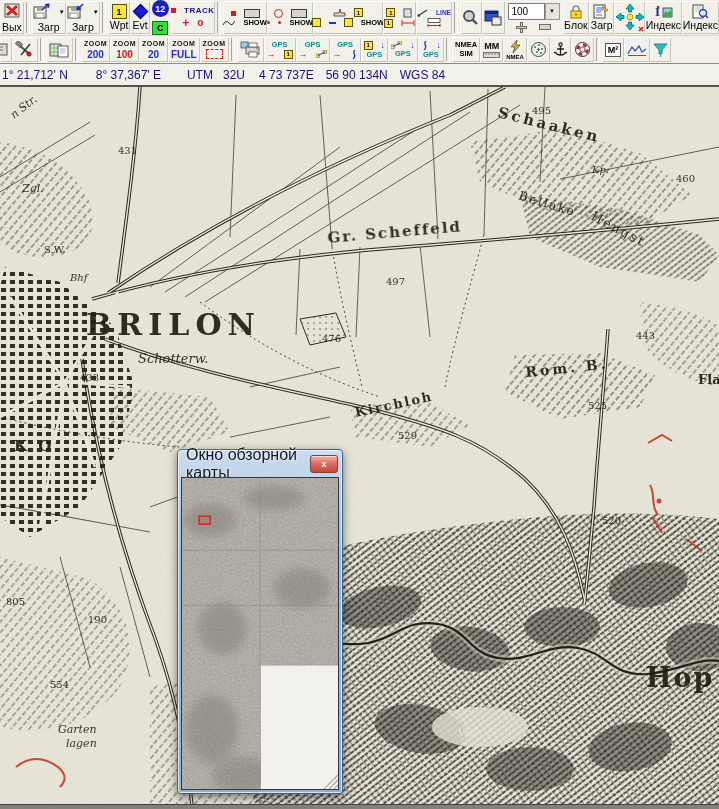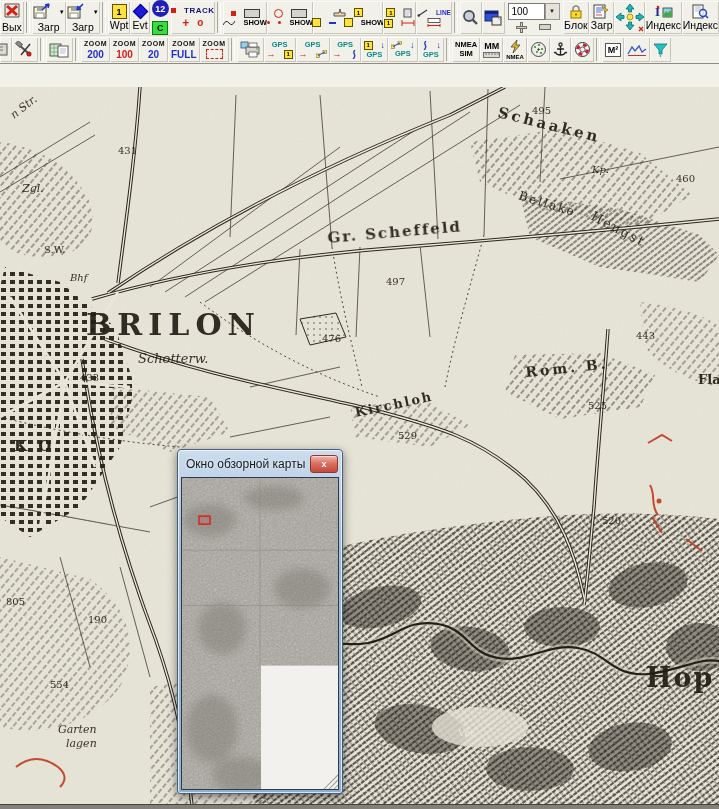--- a/index.html
+++ b/index.html
@@ -50,21 +50,21 @@
   .m2box{border:1px solid #555;background:#ffffff;font-size:9px;font-weight:bold;padding:0 2px;line-height:12px;}
   .cutbtn{overflow:hidden;width:12px;padding:0;}
   #map{position:absolute;top:87px;left:0;width:719px;height:718px;}
   #bottom-edge{position:absolute;left:0;right:0;bottom:0;height:4px;background:#83807a;border-top:1px solid #45433d;}
   
   #ovw{position:absolute;left:177px;top:449px;width:164px;height:343px;border:1px solid #44617f;
        border-radius:4px 4px 3px 3px;background:linear-gradient(#cddcee,#9ebddb 30%,#8fb0cf);
        box-shadow:0 3px 10px rgba(0,0,0,.5), inset 0 0 0 1px rgba(255,255,255,.65);
        display:flex;flex-direction:column;}
   #ovw .titlebar{height:24px;display:flex;align-items:center;padding:2px 4px 0 8px;}
-  #ovw .title{flex:1;font-size:12px;color:#15181c;text-shadow:0 0 3px rgba(255,255,255,.9);}
+  #ovw .title{flex:1;font-size:16px;color:#15181c;text-shadow:0 0 3px rgba(255,255,255,.9);}
   #ovw .closebtn{width:26px;height:16px;background:linear-gradient(#f0b9ad,#dd7163 45%,#c4473b);
        border:1px solid #8c3a30;border-radius:3px;color:#fff;font-size:9px;font-weight:bold;
        display:flex;align-items:center;justify-content:center;line-height:1;box-shadow:inset 0 1px 0 rgba(255,255,255,.5);}
   #ovw .content{flex:1;margin:1px 3px 3px 3px;border:1px solid #2f3a46;background:#a7a49b;position:relative;overflow:hidden;}
 </style>
 </head>
 <body>
 
 <div id="app">
 
@@ -432,20 +432,29 @@
         </svg>
     </button>
     <button class="tb">
       <svg width="15" height="14">
           <polygon points="1,1 14,1 9,7 9,11 6,11 6,7" fill="#25c2c2" stroke="#0a7a7a" stroke-width=".8"></polygon>
           <circle cx="7.5" cy="13" r=".8" fill="#0a7a7a"></circle>
         </svg>
     </button>
   </div>
 
+  <div class="row" id="statusbar">
+    <span style="margin-left:2px">1° 21,712' N</span>
+    <span style="margin-left:28px">8° 37,367' E</span>
+    <span style="margin-left:26px">UTM</span>
+    <span style="margin-left:10px">32U</span>
+    <span style="margin-left:14px">4 73 737E</span>
+    <span style="margin-left:12px">56 90 134N</span>
+    <span style="margin-left:12px">WGS 84</span>
+  </div>
 
   <div id="map">
     <svg width="719" height="718" viewBox="0 0 719 718">
       <defs>
         <pattern id="hach" width="7" height="7" patternUnits="userSpaceOnUse" patternTransform="rotate(40)">
           <line x1="1" y1="0" x2="1" y2="5" stroke="#3a352a" stroke-width="1.1"></line>
         </pattern>
         <pattern id="hachD" width="5" height="5" patternUnits="userSpaceOnUse" patternTransform="rotate(52)">
           <line x1="1" y1="0" x2="1" y2="4.2" stroke="#2c271e" stroke-width="1.7"></line>
         </pattern>

